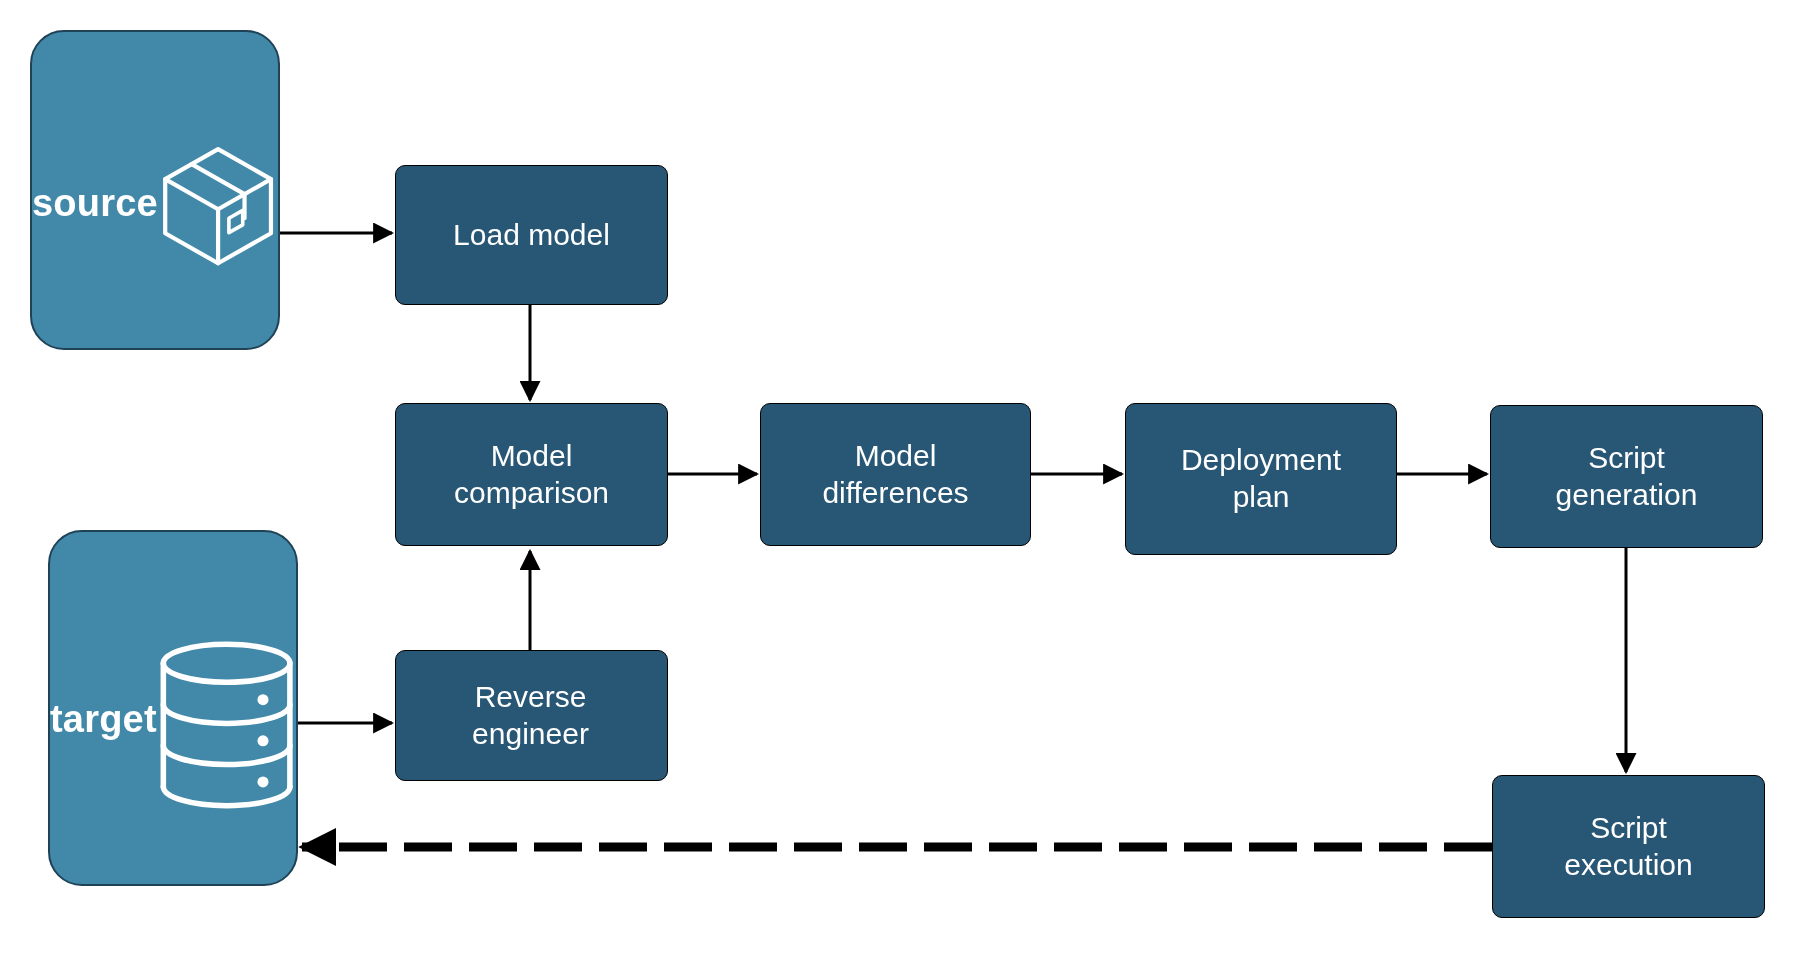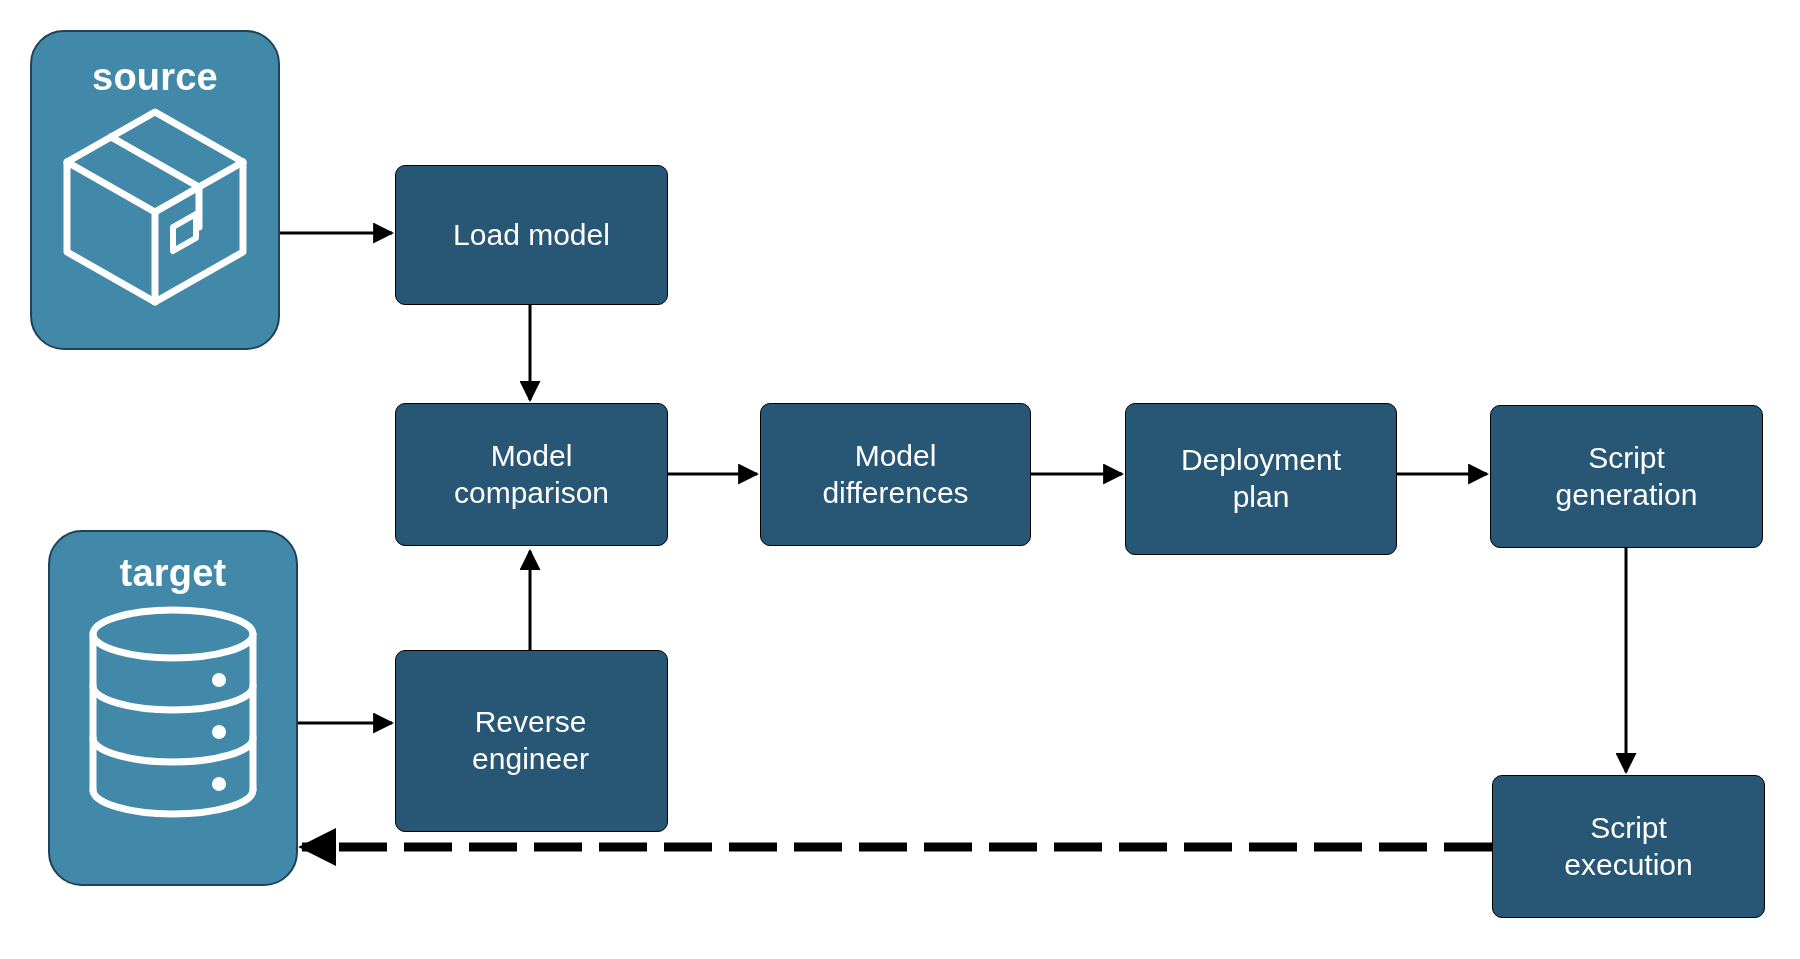--- a/index.html
+++ b/index.html
@@ -19,21 +19,21 @@
     overflow: hidden;
   }
   
   .endpoint {
     position: absolute;
     background: #4289a9;
     border: 2px solid #1f4257;
     border-radius: 34px;
     box-sizing: border-box;
     display: flex;
-    flex-direction: column;
+    flex-direction: row;
     align-items: center;
   }
   .endpoint-label {
     color: #ffffff;
     font-weight: bold;
     font-size: 38px;
     letter-spacing: 0.2px;
     line-height: 1;
     user-select: none;
   }
@@ -162,21 +162,21 @@
   <div class="node" style="left:1125px; top:403px; width:272px; height:152px;">
     <span class="node-label">Deployment
 plan</span>
   </div>
 
   <div class="node" style="left:1490px; top:405px; width:273px; height:143px;">
     <span class="node-label">Script
 generation</span>
   </div>
 
-  <div class="node" style="left:395px; top:650px; width:273px; height:182px;padding-left:8px;">
+  <div class="node" style="left:395px; top:650px; width:273px; height:131px;padding-left:8px;">
     <span class="node-label">Reverse
 engineer</span>
   </div>
 
   <div class="node" style="left:1492px; top:775px; width:273px; height:143px;">
     <span class="node-label">Script
 execution</span>
   </div>
 
 </div>

